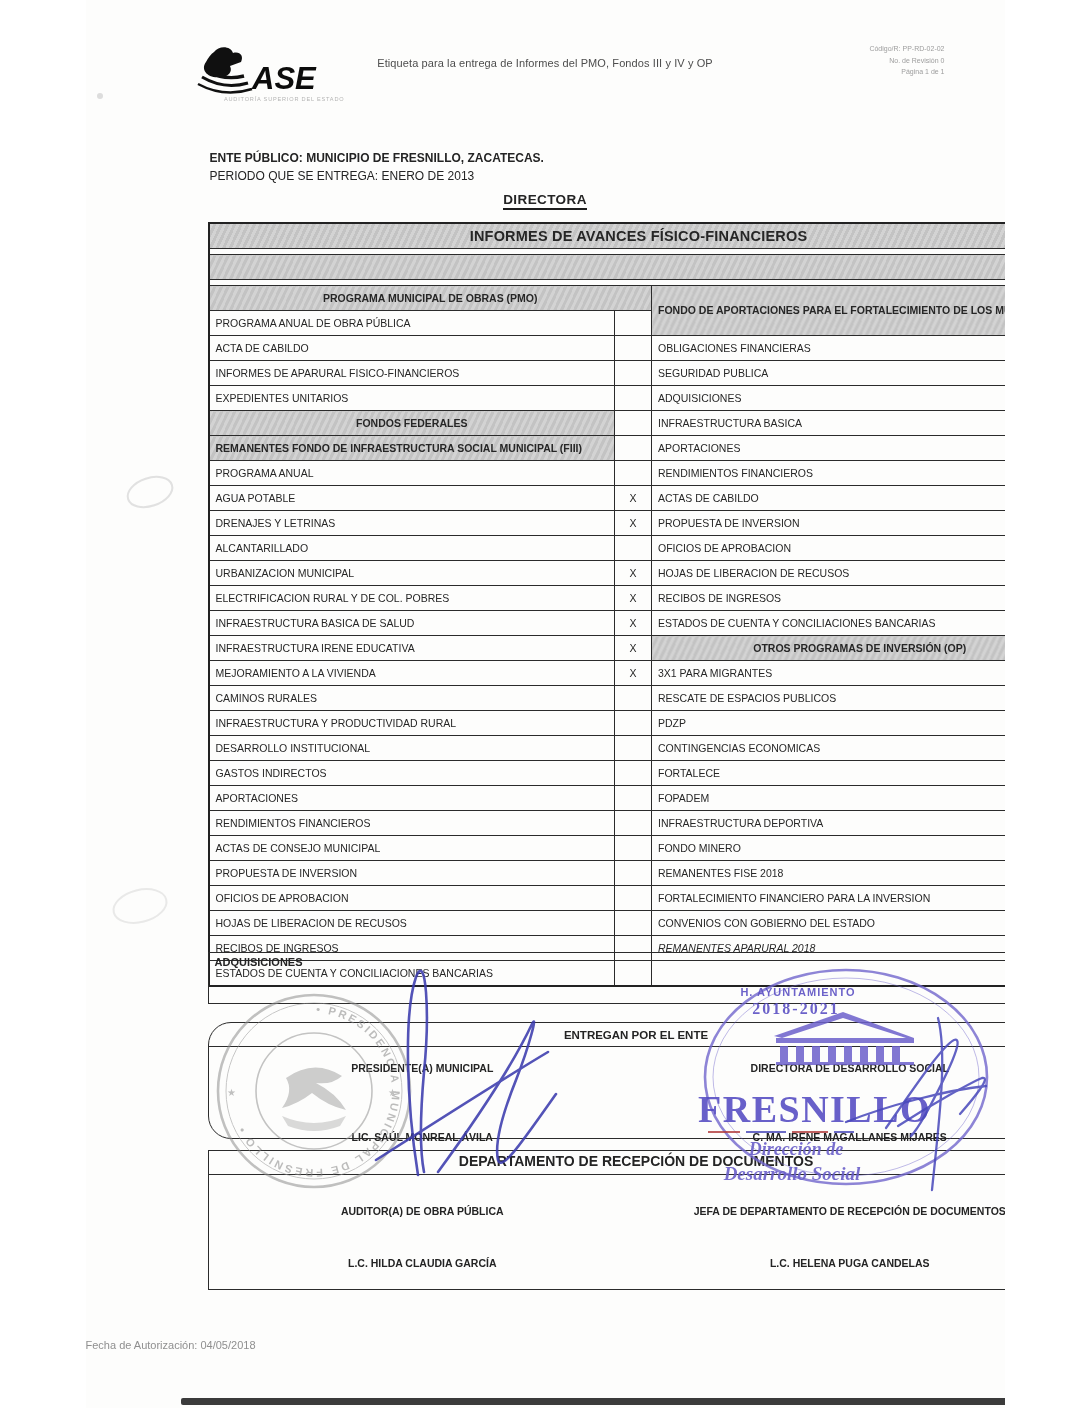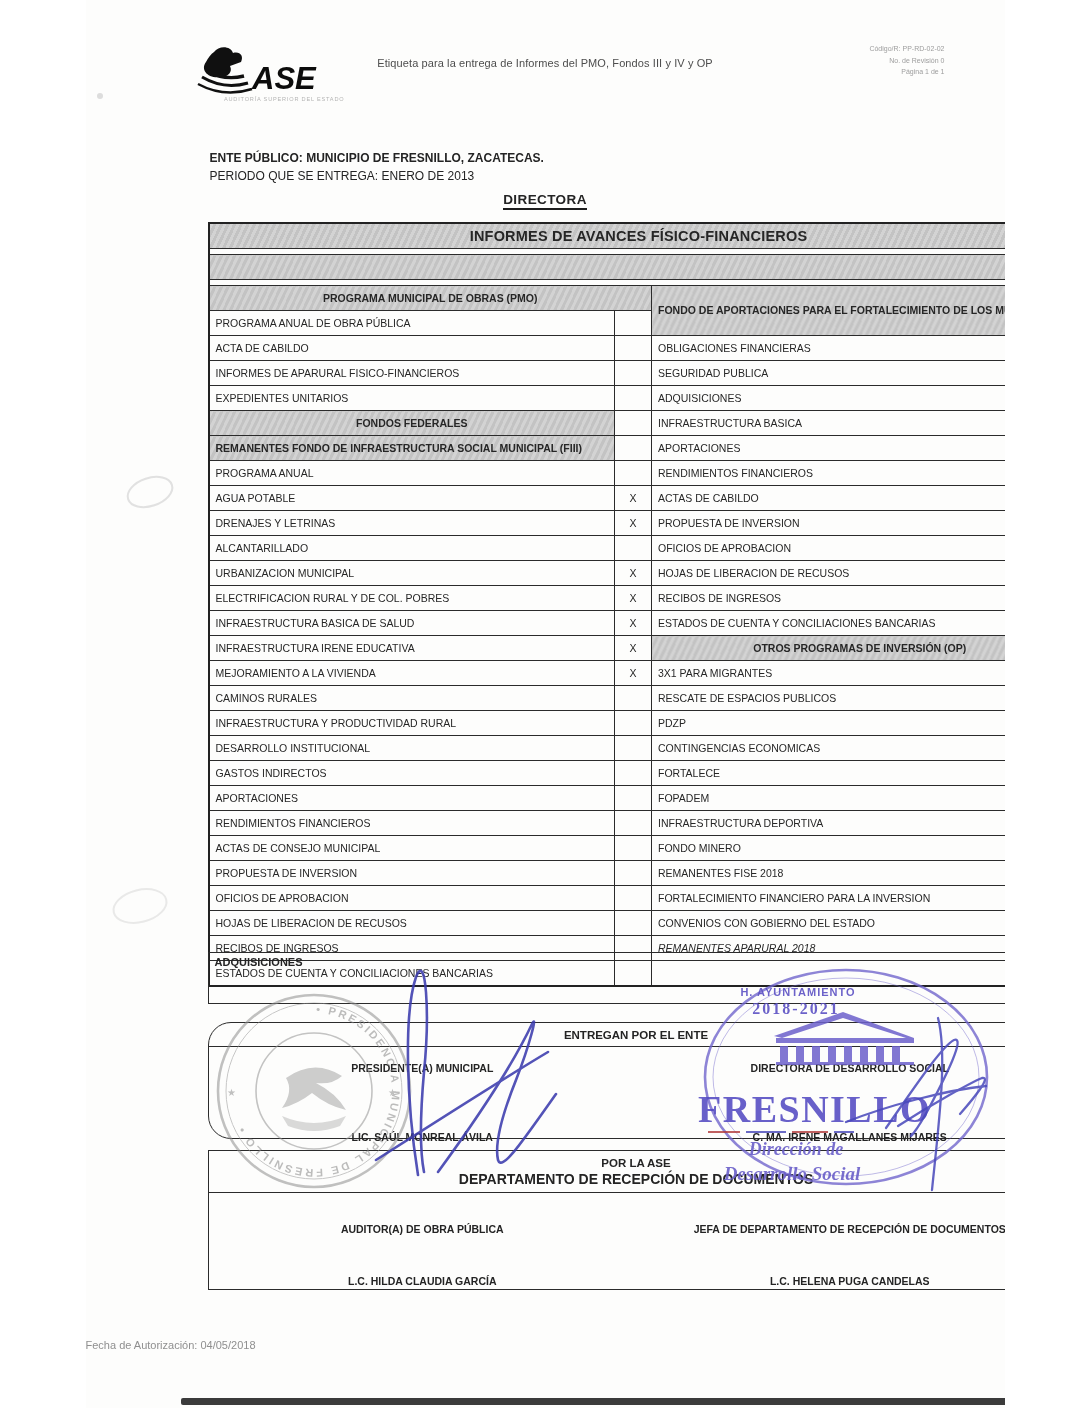--- a/index.html
+++ b/index.html
@@ -294,21 +294,20 @@
         <div class="name">LIC. SAÚL MONREAL ÁVILA</div>
       </div>
       <div class="half">
         <div class="role">DIRECTORA DE DESARROLLO SOCIAL</div>
         <div class="name">C. MA. IRENE MAGALLANES MIJARES</div>
       </div>
     </div>
   </div>
 
   <div class="sign-box porase">
-    <div class="box-title">POR LA ASE</div>
     <div class="box-title2">DEPARTAMENTO DE RECEPCIÓN DE DOCUMENTOS</div>
     <div class="rule"></div>
     <div class="halves">
       <div class="half">
         <div class="role">AUDITOR(A) DE OBRA PÚBLICA</div>
         <div class="name">L.C. HILDA CLAUDIA GARCÍA</div>
       </div>
       <div class="half">
         <div class="role">JEFA DE DEPARTAMENTO DE RECEPCIÓN DE DOCUMENTOS</div>
         <div class="name">L.C. HELENA PUGA CANDELAS</div>

